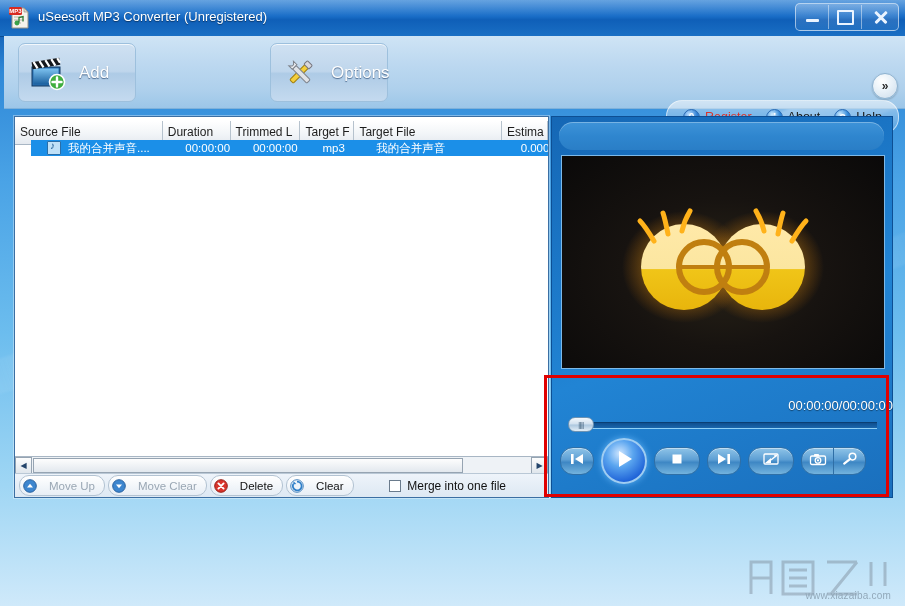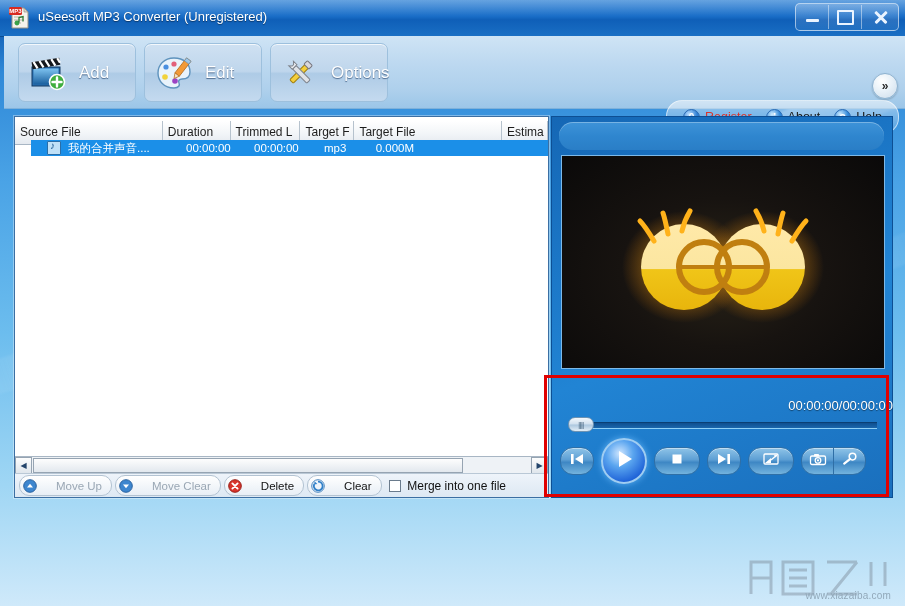--- a/index.html
+++ b/index.html
@@ -185,21 +185,21 @@
   }
   #hspace{ flex:1 1 auto; }
   
   #listactions{
     position:absolute; left:0; bottom:0; width:533px; height:23px;
     background: linear-gradient(180deg,#eef4fa,#dde8f3);
     border-top:1px solid #b9c8d6;
     display:flex; align-items:center; padding-left:4px;
   }
   .pillbtn{
-    height:19px; display:flex; align-items:center; gap:19px;
+    height:19px; display:flex; align-items:center; gap:12px;
     border:1px solid #b3c3d2; border-radius:10px;
     background: linear-gradient(180deg,#ffffff,#e7eef5);
     padding:0 9px 0 3px; margin-right:3px;
     font-size:11.5px; color:#111; cursor:pointer;
     white-space:nowrap;
   }
   .pillbtn.disabled{ color:#9aa7b4; cursor:default;}
   .pillbtn .pi{ width:14px; height:14px; border-radius:50%; flex:0 0 auto;}
   #mergebox{
     margin-left:auto; margin-right:46px;
@@ -365,37 +365,20 @@
             <rect x="3" y="6" width="28" height="7" fill="#15181c"></rect>
             <path d="M5 6 l3 7 M11 6 l3 7 M17 6 l3 7 M23 6 l3 7 M29 6 l2 5" stroke="#ffffff" stroke-width="2.2"></path>
           </g>
           <circle cx="28" cy="28" r="7.5" fill="#3fae3f" stroke="#ffffff" stroke-width="1.6"></circle>
           <path d="M28 23.5 v9 M23.5 28 h9" stroke="#ffffff" stroke-width="2.4" stroke-linecap="round"></path>
         </svg>
       </span>
       <span class="tblabel">Add</span>
     </div>
 
-    <div class="tbbtn" id="btn-edit">
-      <span class="tbicon">
-        <svg viewBox="0 0 38 38" width="38" height="38">
-          <path d="M19 4 C9 4 3 11 3 19 C3 27 9 34 19 34 C24 34 25 31 24 29 C23 27 24 25 27 25 C33 25 35 22 35 18 C35 10 29 4 19 4 Z" fill="#e9f3fb" stroke="#5f93bd" stroke-width="1.4"></path>
-          <circle cx="11" cy="13" r="2.6" fill="#4a8fe0"></circle>
-          <circle cx="19" cy="10" r="2.6" fill="#e2607a"></circle>
-          <circle cx="10" cy="23" r="2.8" fill="#f1d23a"></circle>
-          <circle cx="20" cy="27" r="2.8" fill="#9b43c4"></circle>
-          <g transform="rotate(38 26 16)">
-            <rect x="23" y="3" width="5.5" height="19" fill="#f29a37" stroke="#b76d1c" stroke-width=".8"></rect>
-            <path d="M23 22 l2.8 5 l2.7 -5 z" fill="#f6e3c3" stroke="#b76d1c" stroke-width=".7"></path>
-            <rect x="23" y="3" width="5.5" height="3.5" fill="#9ec6e8" stroke="#5f93bd" stroke-width=".6"></rect>
-          </g>
-        </svg>
-      </span>
-      <span class="tblabel">Edit</span>
-    </div>
 
     <div class="tbbtn" id="btn-options">
       <span class="tbicon">
         <svg viewBox="0 0 38 38" width="38" height="38">
           <g transform="rotate(45 19 19)">
             <rect x="16.5" y="8" width="5" height="23" rx="1.2" fill="#f4cf3b" stroke="#a07f12" stroke-width="1"></rect>
             <rect x="15.5" y="5" width="7" height="5" rx="1" fill="#d8d8dd" stroke="#76767f" stroke-width="1"></rect>
           </g>
           <g transform="rotate(-45 19 19)">
             <rect x="16.5" y="11" width="5" height="20" rx="1.2" fill="#dfe2e7" stroke="#7e838c" stroke-width="1"></rect>
@@ -472,20 +455,21 @@
       <div class="hcell" style="width:46px">Estima</div>
     </div>
 
     <div id="listrows">
       <div class="lrow">
         <span class="rowicon"></span>
         <span class="lcell" style="width:118px">我的合并声音....</span>
         <span class="lcell" style="width:68px">00:00:00</span>
         <span class="lcell" style="width:70px">00:00:00</span>
         <span class="lcell" style="width:54px">mp3</span>
+        <span class="lcell" style="width:148px">我的合并声音</span>
         <span class="lcell r" style="width:46px">0.000M</span>
       </div>
     </div>
 
     <div id="hscroll">
       <div class="sbtn">◀</div>
       <div id="hthumb" style="width:430px"></div>
       <div id="hspace"></div>
       <div class="sbtn">▶</div>
     </div>

